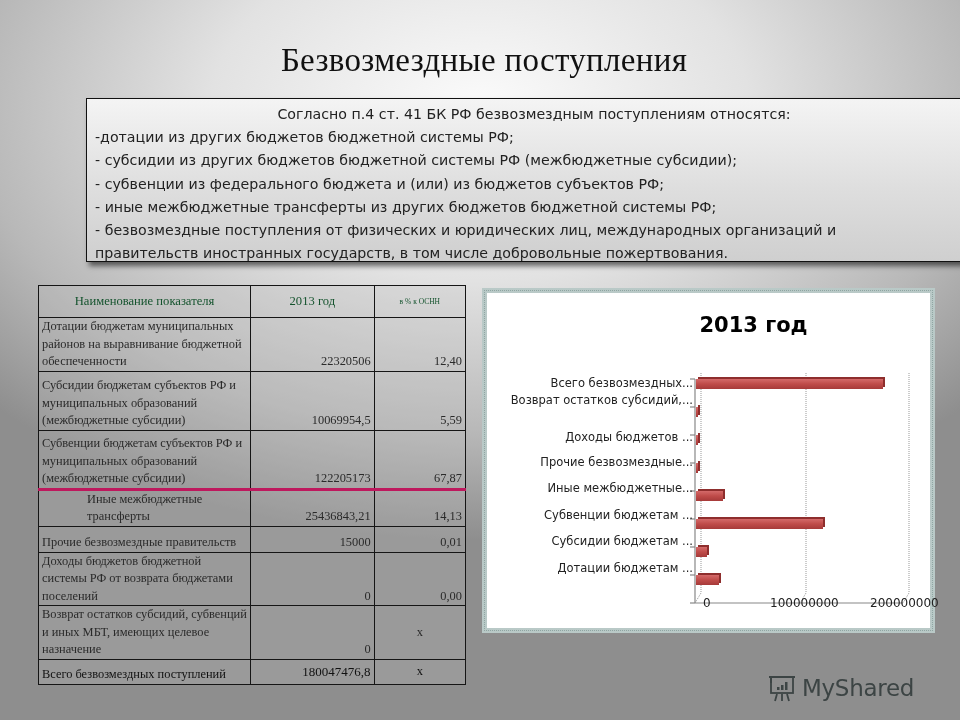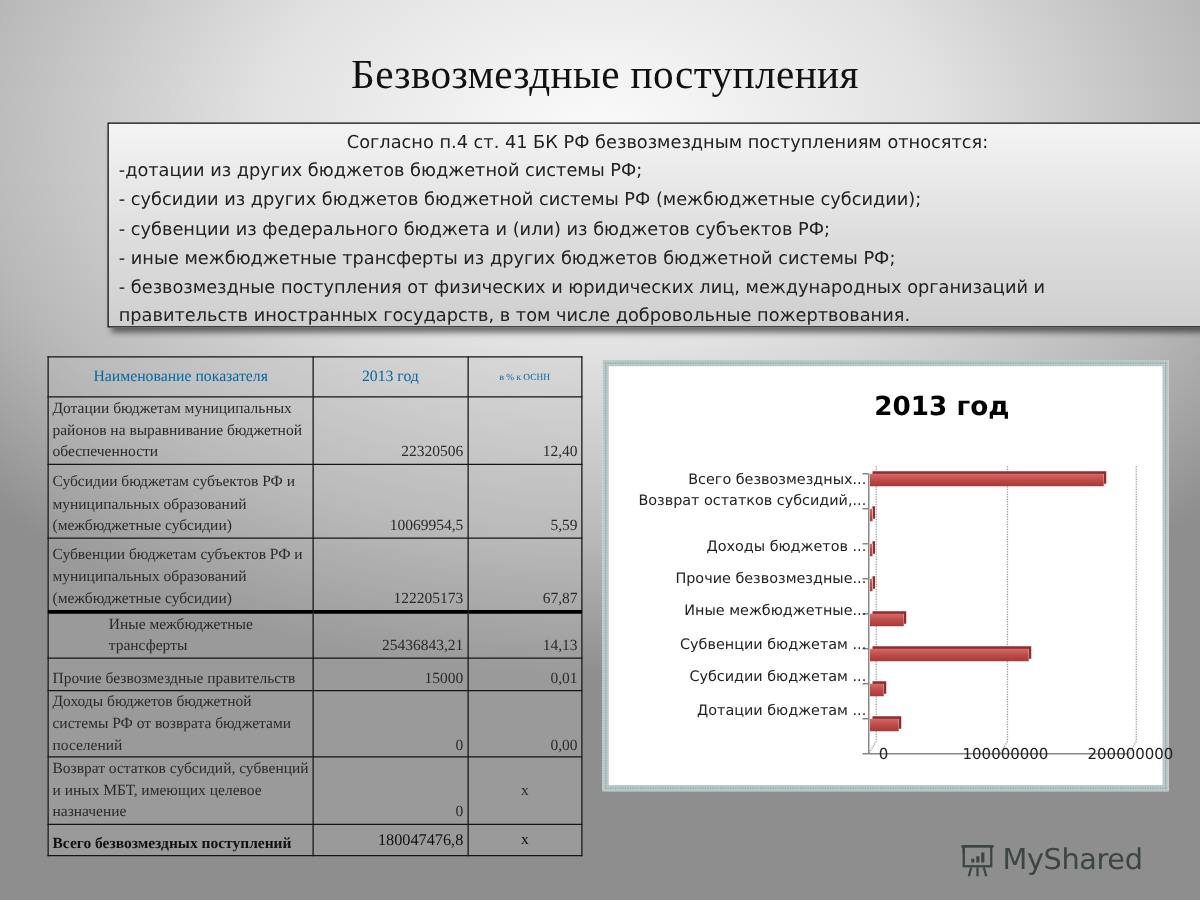--- a/index.html
+++ b/index.html
@@ -24,29 +24,29 @@
   .infobox .line { display:block; white-space:nowrap; }
 
   table.data {
     position:absolute; left:38px; top:285px; width:428px;
     border-collapse:collapse; font-family:"Liberation Serif", serif; color:#2a2a2a;
     font-size:12.4px; background:rgba(190,190,190,0.25);
   }
   table.data td {
     border:1.5px solid #151515; padding:0 3px; vertical-align:bottom; line-height:17.5px;
   }
-  table.data tr.hdr td { vertical-align:middle; text-align:center; height:31px; font-size:12.6px; color:#0369a1; }
+  table.data tr.hdr td { vertical-align:middle; text-align:center; height:31px; font-size:12.6px; color:#14532d; }
   table.data td.c1 { width:272px; }
   table.data td.c2 { width:81px; text-align:right; }
   table.data td.c3 { width:56px; text-align:right; }
   table.data tr.hdr td.c3 { font-size:7.5px; text-align:center; }
   table.data td.cx { text-align:center; vertical-align:middle; }
-  table.data tr.total td { font-weight:bold; color:#111; }
+  table.data tr.total td { font-weight:normal; color:#111; }
   table.data tr.total td.c2 { font-weight:normal; font-size:13px; }
-  table.data tr.thick td { border-top:3px solid #000000;padding-left:48px; }
+  table.data tr.thick td { border-top:3px solid #be185d;padding-left:48px; }
 
   .chartbox {
     position:absolute; left:482px; top:288px; width:453px; height:345px;
     background:#fff; box-sizing:border-box;
     border:5px solid #b9c9c7;
     outline:1px dotted #8fa5a2; outline-offset:-3px;
   }
   .chart-title {
     position:absolute; left:0; top:20px; width:100%; padding-left:90px; box-sizing:border-box;
     text-align:center; font-family:"DejaVu Sans", sans-serif; font-weight:bold; font-size:21px; color:#000;

